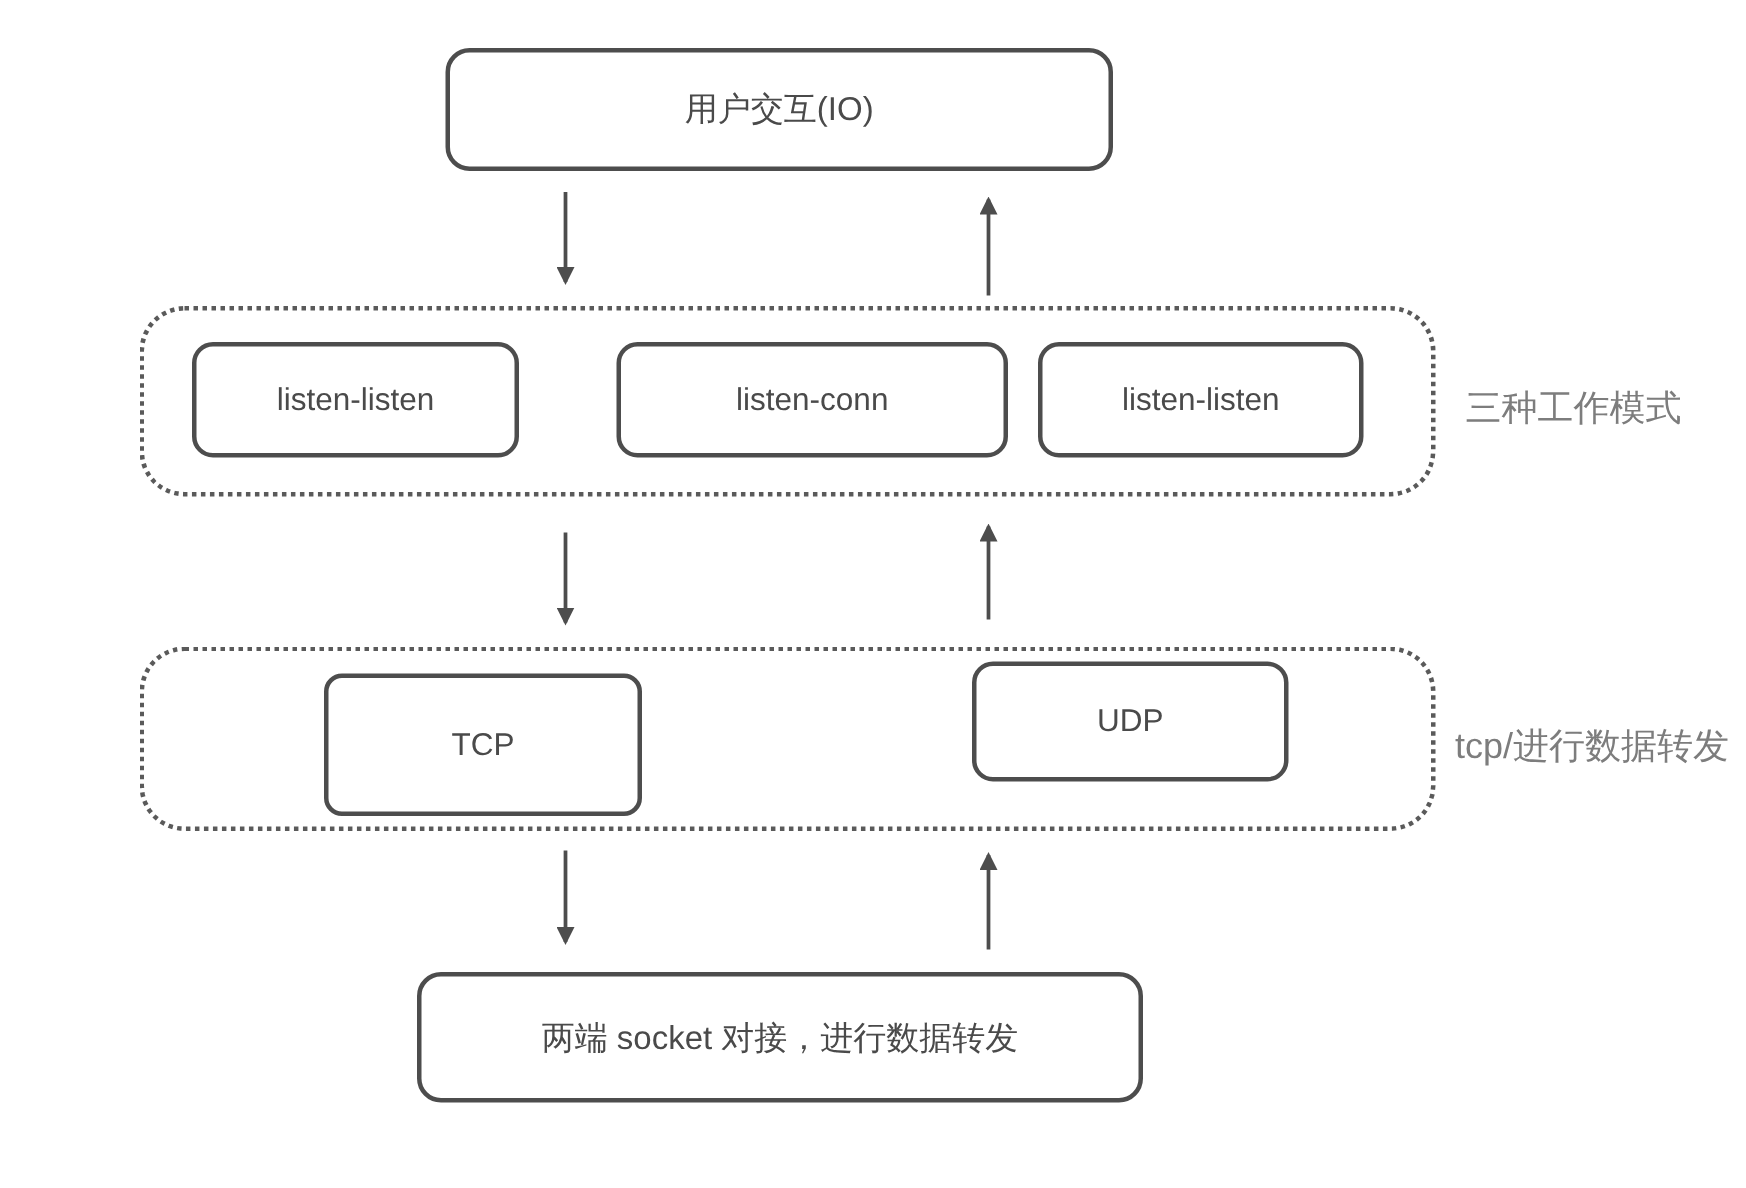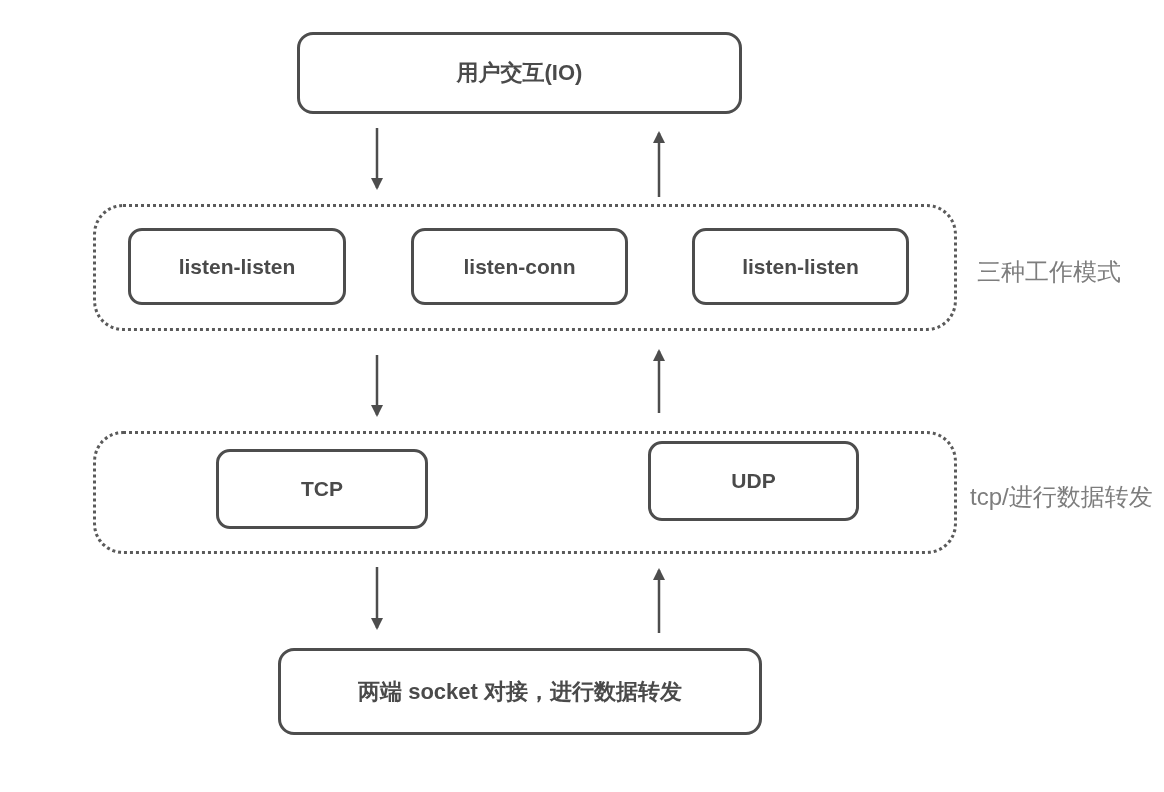--- a/index.html
+++ b/index.html
@@ -18,21 +18,21 @@
   .box {
     position: absolute;
     box-sizing: border-box;
     border: 3px solid #4d4d4d;
     border-radius: 16px;
     background: #ffffff;
     display: flex;
     align-items: center;
     justify-content: center;
     color: #4a4a4a;
-    font-weight: bold;
+    font-weight: normal;
     text-align: center;
   }
   .box-top {
     left: 297px; top: 32px;
     width: 445px; height: 82px;
     font-size: 22px;
   }
   .box-bottom {
     left: 278px; top: 648px;
     width: 484px; height: 87px;
@@ -51,23 +51,23 @@
   }
   .group-protocols {
     left: 93px; top: 431px;
     width: 864px; height: 123px;
   }
   .inner-box {
     border-radius: 14px;
     font-size: 21px;
   }
   .box-mode-1 { left: 128px; top: 228px; width: 218px; height: 77px; }
-  .box-mode-2 { left: 411px; top: 228px; width: 217px; height: 77px; }
+  .box-mode-2 { left: 411px; top: 228px; width: 261px; height: 77px; }
   .box-mode-3 { left: 692px; top: 228px; width: 217px; height: 77px; }
-  .box-tcp    { left: 216px; top: 449px; width: 212px; height: 80px; }
+  .box-tcp    { left: 216px; top: 449px; width: 212px; height: 95px; border-radius: 12px; }
   .box-udp    { left: 648px; top: 441px; width: 211px; height: 80px; }
   .side-label {
     position: absolute;
     color: #7d7d7d;
     font-size: 24px;
     font-weight: normal;
     white-space: nowrap;
   }
   .label-modes     { left: 977px; top: 256px; }
   .label-protocols { left: 970px; top: 481px; }

